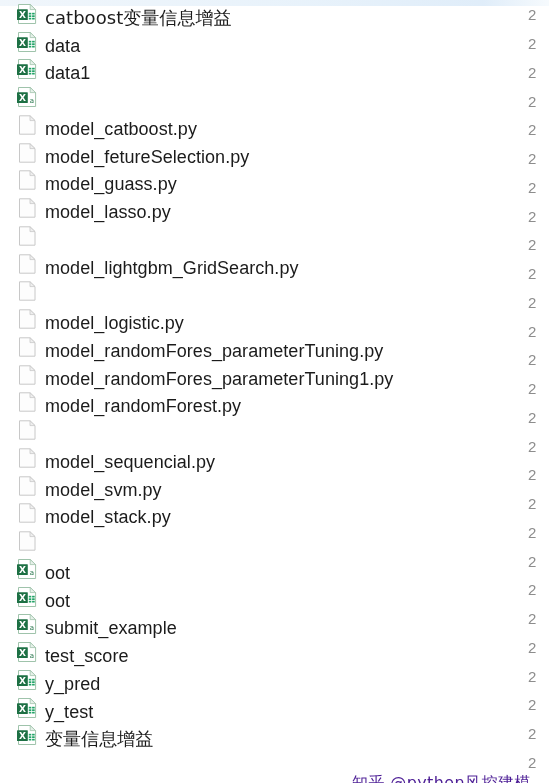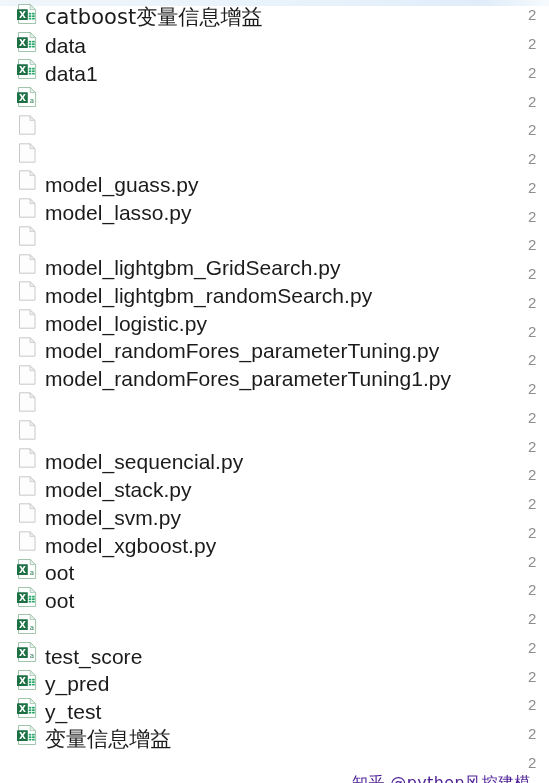--- a/index.html
+++ b/index.html
@@ -51,21 +51,21 @@
     width: 24px;
     height: 22px;
     flex: 0 0 24px;
     position: relative;
     margin-right: 5px;
     display: block;
   }
   .icon-wrap svg { display: block; }
 
   .file-name {
-    font-size: 21px;
+    font-size: 18px;
     line-height: 1;
     color: #1b1b1b;
     white-space: nowrap;
     letter-spacing: 0.05px;
     padding-top: 8px;
   }
   .file-name.cjk {
     font-family: "DejaVu Sans", "Liberation Sans", sans-serif;
   }
 
@@ -176,28 +176,30 @@
         </svg>
       </span>
     </div>
     <div class="file-row">
       <span class="icon-wrap">
         <svg width="24" height="22" viewBox="0 0 24 22" xmlns="http://www.w3.org/2000/svg">
           <path d="M3.5 1.8 H14.0 L19.0 6.6 V20.2 H3.5 Z" fill="#fdfdfd" stroke="#c8c8c8" stroke-width="1"></path>
           <path d="M14.0 1.8 L19.0 6.6 H14.0 Z" fill="#eeeeee" stroke="#c8c8c8" stroke-width="0.8"></path>
         </svg>
       </span>
-    </div>
-    <div class="file-row">
-      <span class="icon-wrap">
-        <svg width="24" height="22" viewBox="0 0 24 22" xmlns="http://www.w3.org/2000/svg">
-          <path d="M3.5 1.8 H14.0 L19.0 6.6 V20.2 H3.5 Z" fill="#fdfdfd" stroke="#c8c8c8" stroke-width="1"></path>
-          <path d="M14.0 1.8 L19.0 6.6 H14.0 Z" fill="#eeeeee" stroke="#c8c8c8" stroke-width="0.8"></path>
-        </svg>
-      </span>
+      <span class="file-name">model_catboost.py</span>
+    </div>
+    <div class="file-row">
+      <span class="icon-wrap">
+        <svg width="24" height="22" viewBox="0 0 24 22" xmlns="http://www.w3.org/2000/svg">
+          <path d="M3.5 1.8 H14.0 L19.0 6.6 V20.2 H3.5 Z" fill="#fdfdfd" stroke="#c8c8c8" stroke-width="1"></path>
+          <path d="M14.0 1.8 L19.0 6.6 H14.0 Z" fill="#eeeeee" stroke="#c8c8c8" stroke-width="0.8"></path>
+        </svg>
+      </span>
+      <span class="file-name">model_fetureSelection.py</span>
     </div>
     <div class="file-row">
       <span class="icon-wrap">
         <svg width="24" height="22" viewBox="0 0 24 22" xmlns="http://www.w3.org/2000/svg">
           <path d="M3.5 1.8 H14.0 L19.0 6.6 V20.2 H3.5 Z" fill="#fdfdfd" stroke="#c8c8c8" stroke-width="1"></path>
           <path d="M14.0 1.8 L19.0 6.6 H14.0 Z" fill="#eeeeee" stroke="#c8c8c8" stroke-width="0.8"></path>
         </svg>
       </span>
       <span class="file-name">model_guass.py</span>
     </div>
@@ -227,21 +229,20 @@
       </span>
       <span class="file-name">model_lightgbm_GridSearch.py</span>
     </div>
     <div class="file-row">
       <span class="icon-wrap">
         <svg width="24" height="22" viewBox="0 0 24 22" xmlns="http://www.w3.org/2000/svg">
           <path d="M3.5 1.8 H14.0 L19.0 6.6 V20.2 H3.5 Z" fill="#fdfdfd" stroke="#c8c8c8" stroke-width="1"></path>
           <path d="M14.0 1.8 L19.0 6.6 H14.0 Z" fill="#eeeeee" stroke="#c8c8c8" stroke-width="0.8"></path>
         </svg>
       </span>
-      <span class="file-name">model_lightgbm_randomSearch.py</span>
     </div>
     <div class="file-row">
       <span class="icon-wrap">
         <svg width="24" height="22" viewBox="0 0 24 22" xmlns="http://www.w3.org/2000/svg">
           <path d="M3.5 1.8 H14.0 L19.0 6.6 V20.2 H3.5 Z" fill="#fdfdfd" stroke="#c8c8c8" stroke-width="1"></path>
           <path d="M14.0 1.8 L19.0 6.6 H14.0 Z" fill="#eeeeee" stroke="#c8c8c8" stroke-width="0.8"></path>
         </svg>
       </span>
       <span class="file-name">model_logistic.py</span>
     </div>
@@ -263,20 +264,21 @@
       </span>
       <span class="file-name">model_randomFores_parameterTuning1.py</span>
     </div>
     <div class="file-row">
       <span class="icon-wrap">
         <svg width="24" height="22" viewBox="0 0 24 22" xmlns="http://www.w3.org/2000/svg">
           <path d="M3.5 1.8 H14.0 L19.0 6.6 V20.2 H3.5 Z" fill="#fdfdfd" stroke="#c8c8c8" stroke-width="1"></path>
           <path d="M14.0 1.8 L19.0 6.6 H14.0 Z" fill="#eeeeee" stroke="#c8c8c8" stroke-width="0.8"></path>
         </svg>
       </span>
+      <span class="file-name">model_randomForest.py</span>
     </div>
     <div class="file-row">
       <span class="icon-wrap">
         <svg width="24" height="22" viewBox="0 0 24 22" xmlns="http://www.w3.org/2000/svg">
           <path d="M3.5 1.8 H14.0 L19.0 6.6 V20.2 H3.5 Z" fill="#fdfdfd" stroke="#c8c8c8" stroke-width="1"></path>
           <path d="M14.0 1.8 L19.0 6.6 H14.0 Z" fill="#eeeeee" stroke="#c8c8c8" stroke-width="0.8"></path>
         </svg>
       </span>
     </div>
     <div class="file-row">
@@ -288,39 +290,38 @@
       </span>
       <span class="file-name">model_sequencial.py</span>
     </div>
     <div class="file-row">
       <span class="icon-wrap">
         <svg width="24" height="22" viewBox="0 0 24 22" xmlns="http://www.w3.org/2000/svg">
           <path d="M3.5 1.8 H14.0 L19.0 6.6 V20.2 H3.5 Z" fill="#fdfdfd" stroke="#c8c8c8" stroke-width="1"></path>
           <path d="M14.0 1.8 L19.0 6.6 H14.0 Z" fill="#eeeeee" stroke="#c8c8c8" stroke-width="0.8"></path>
         </svg>
       </span>
+      <span class="file-name">model_svm.py</span>
+    </div>
+    <div class="file-row">
+      <span class="icon-wrap">
+        <svg width="24" height="22" viewBox="0 0 24 22" xmlns="http://www.w3.org/2000/svg">
+          <path d="M3.5 1.8 H14.0 L19.0 6.6 V20.2 H3.5 Z" fill="#fdfdfd" stroke="#c8c8c8" stroke-width="1"></path>
+          <path d="M14.0 1.8 L19.0 6.6 H14.0 Z" fill="#eeeeee" stroke="#c8c8c8" stroke-width="0.8"></path>
+        </svg>
+      </span>
       <span class="file-name">model_stack.py</span>
     </div>
     <div class="file-row">
       <span class="icon-wrap">
         <svg width="24" height="22" viewBox="0 0 24 22" xmlns="http://www.w3.org/2000/svg">
           <path d="M3.5 1.8 H14.0 L19.0 6.6 V20.2 H3.5 Z" fill="#fdfdfd" stroke="#c8c8c8" stroke-width="1"></path>
           <path d="M14.0 1.8 L19.0 6.6 H14.0 Z" fill="#eeeeee" stroke="#c8c8c8" stroke-width="0.8"></path>
         </svg>
       </span>
-      <span class="file-name">model_svm.py</span>
-    </div>
-    <div class="file-row">
-      <span class="icon-wrap">
-        <svg width="24" height="22" viewBox="0 0 24 22" xmlns="http://www.w3.org/2000/svg">
-          <path d="M3.5 1.8 H14.0 L19.0 6.6 V20.2 H3.5 Z" fill="#fdfdfd" stroke="#c8c8c8" stroke-width="1"></path>
-          <path d="M14.0 1.8 L19.0 6.6 H14.0 Z" fill="#eeeeee" stroke="#c8c8c8" stroke-width="0.8"></path>
-        </svg>
-      </span>
-      <span class="file-name">model_xgboost.py</span>
     </div>
     <div class="file-row">
       <span class="icon-wrap">
         <svg width="24" height="22" viewBox="0 0 24 22" xmlns="http://www.w3.org/2000/svg">
           <path d="M2.5 1.5 H14.2 L19.6 6.6 V20.5 H2.5 Z" fill="#ffffff" stroke="#9fc3ab" stroke-width="1"></path>
           <path d="M14.2 1.5 L19.6 6.6 H14.2 Z" fill="#e7f1ea" stroke="#9fc3ab" stroke-width="0.8"></path>
           <rect x="12.6" y="9.6" width="6.4" height="8.2" fill="#ffffff"></rect>
           <text x="15.8" y="16.6" font-size="7" font-family="DejaVu Sans, sans-serif" fill="#1d7044" text-anchor="middle">a</text>
           <rect x="1" y="6.2" width="10.8" height="10.8" rx="0.6" fill="#1d7044"></rect>
           <text x="6.4" y="14.6" font-size="9" font-weight="bold" font-family="DejaVu Sans, sans-serif" fill="#ffffff" text-anchor="middle">X</text>
@@ -351,20 +352,21 @@
       <span class="icon-wrap">
         <svg width="24" height="22" viewBox="0 0 24 22" xmlns="http://www.w3.org/2000/svg">
           <path d="M2.5 1.5 H14.2 L19.6 6.6 V20.5 H2.5 Z" fill="#ffffff" stroke="#9fc3ab" stroke-width="1"></path>
           <path d="M14.2 1.5 L19.6 6.6 H14.2 Z" fill="#e7f1ea" stroke="#9fc3ab" stroke-width="0.8"></path>
           <rect x="12.6" y="9.6" width="6.4" height="8.2" fill="#ffffff"></rect>
           <text x="15.8" y="16.6" font-size="7" font-family="DejaVu Sans, sans-serif" fill="#1d7044" text-anchor="middle">a</text>
           <rect x="1" y="6.2" width="10.8" height="10.8" rx="0.6" fill="#1d7044"></rect>
           <text x="6.4" y="14.6" font-size="9" font-weight="bold" font-family="DejaVu Sans, sans-serif" fill="#ffffff" text-anchor="middle">X</text>
         </svg>
       </span>
+      <span class="file-name">submit_example</span>
     </div>
     <div class="file-row">
       <span class="icon-wrap">
         <svg width="24" height="22" viewBox="0 0 24 22" xmlns="http://www.w3.org/2000/svg">
           <path d="M2.5 1.5 H14.2 L19.6 6.6 V20.5 H2.5 Z" fill="#ffffff" stroke="#9fc3ab" stroke-width="1"></path>
           <path d="M14.2 1.5 L19.6 6.6 H14.2 Z" fill="#e7f1ea" stroke="#9fc3ab" stroke-width="0.8"></path>
           <rect x="12.6" y="9.6" width="6.4" height="8.2" fill="#ffffff"></rect>
           <text x="15.8" y="16.6" font-size="7" font-family="DejaVu Sans, sans-serif" fill="#1d7044" text-anchor="middle">a</text>
           <rect x="1" y="6.2" width="10.8" height="10.8" rx="0.6" fill="#1d7044"></rect>
           <text x="6.4" y="14.6" font-size="9" font-weight="bold" font-family="DejaVu Sans, sans-serif" fill="#ffffff" text-anchor="middle">X</text>

